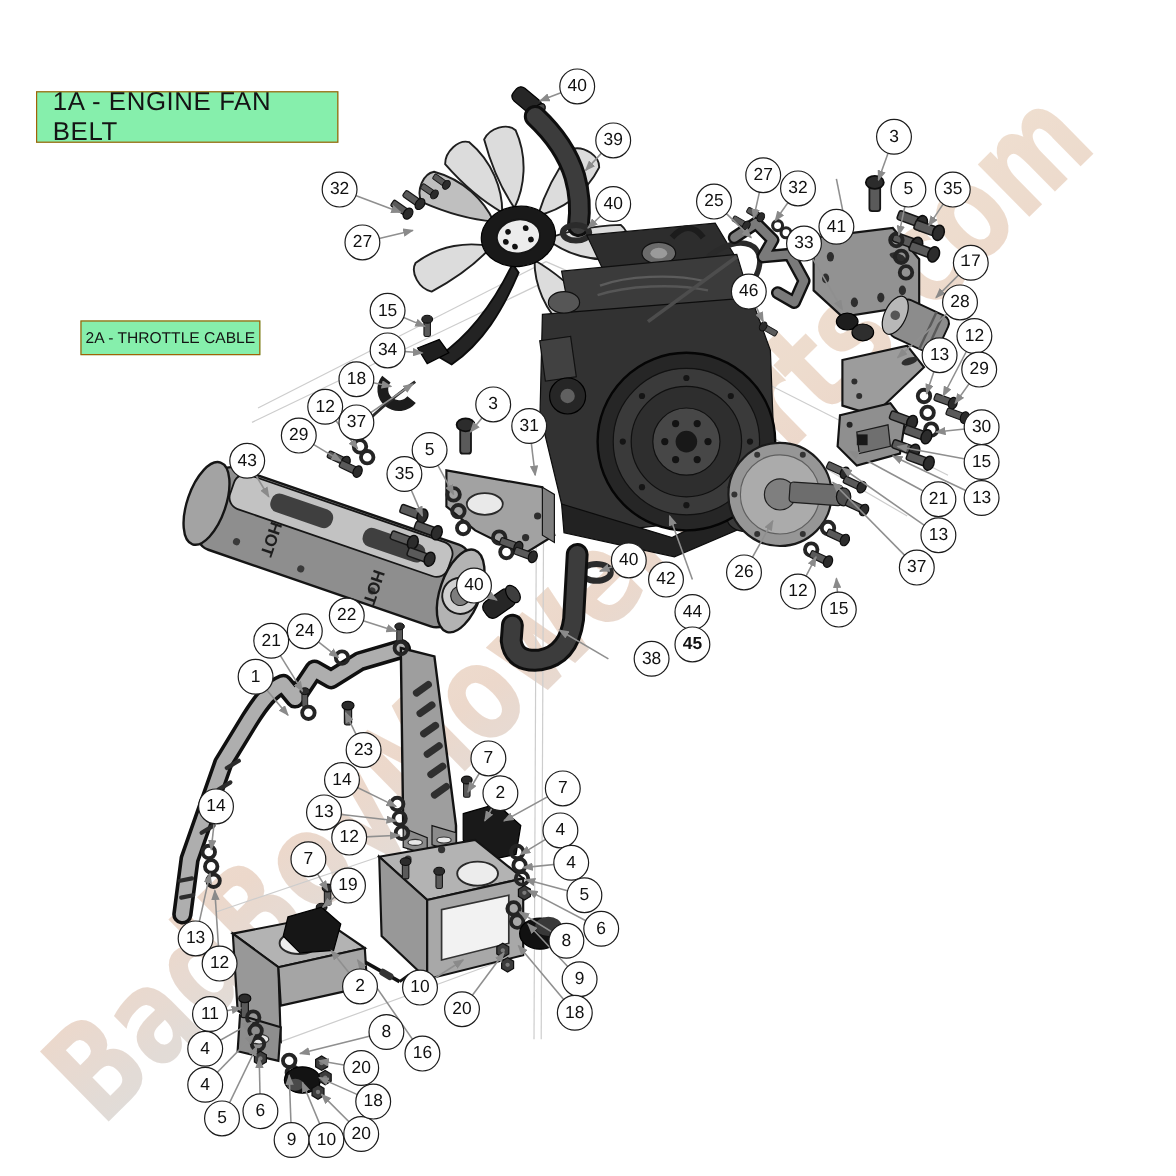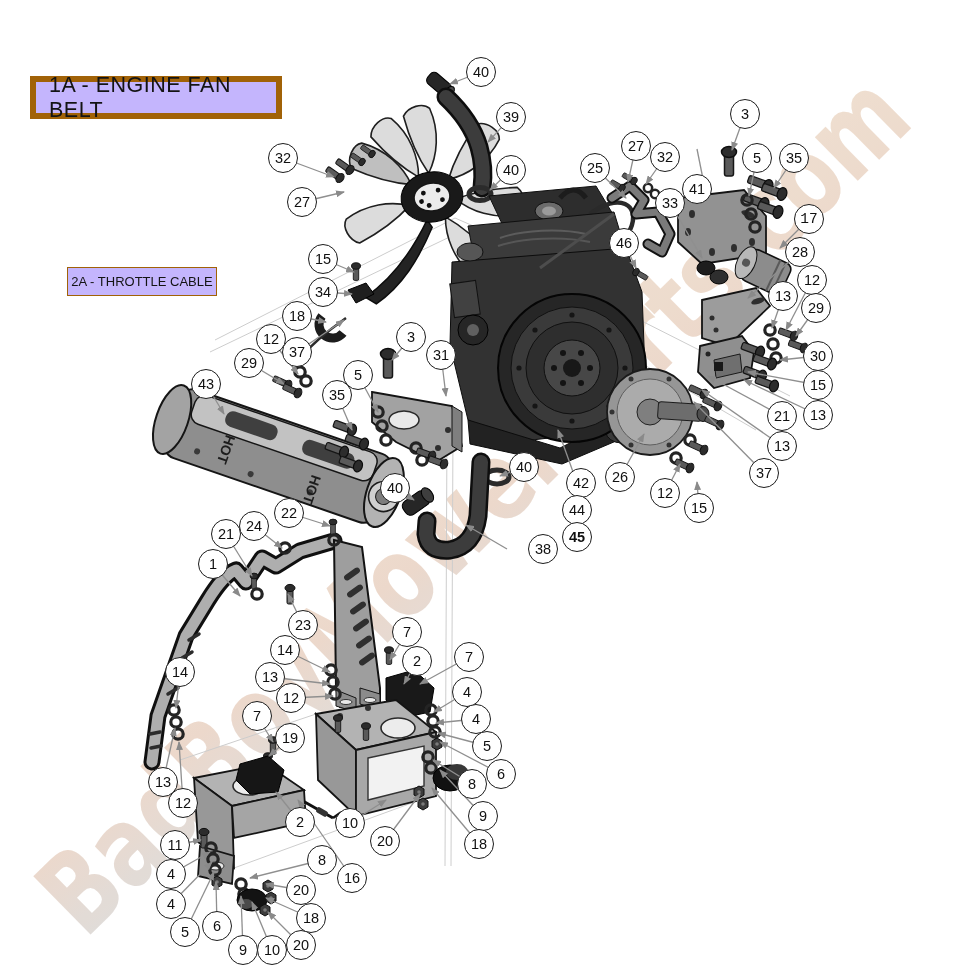--- a/index.html
+++ b/index.html
@@ -1,21 +1,21 @@
 <!DOCTYPE html>
 <html><head>
 <meta charset="utf-8">
 <style>
   html,body{margin:0;padding:0;background:#ffffff;}
   .stage{position:relative;width:980px;height:980px;background:#fff;overflow:hidden;
          font-family:"Liberation Sans",sans-serif;}
   .page-title{position:absolute;top:4px;left:0;width:980px;text-align:center;
               font-weight:bold;font-size:36px;color:#141414;white-space:nowrap;}
   .page-title span{display:inline-block;transform:scaleX(0.76);letter-spacing:-1px;}
-  .label-box{position:absolute;border:6px solid #a16207;background:#c4b5fd;color:#141414;
+  .label-box{position:absolute;border:1px solid #a16207;background:#86efac;color:#141414;
              display:flex;align-items:center;box-sizing:border-box;}
   .label-1a{left:30px;top:76px;width:252px;height:43px;font-size:21.5px;padding-left:13px;letter-spacing:0.5px;}
   .label-2a{left:67px;top:267px;width:150px;height:29px;font-size:13px;border-width:1.5px;justify-content:center;}
   svg.art{position:absolute;left:0;top:0;}
   .callout{position:absolute;width:30px;height:30px;border:1.6px solid #1c1c1c;border-radius:50%;
            background:#fff;display:flex;align-items:center;justify-content:center;
            font-size:14.5px;font-weight:500;color:#101010;box-sizing:border-box;cursor:pointer;}
 </style>
 </head>
 <body>
@@ -515,21 +515,21 @@
       <div class="callout" style="left: 256px; top: 324px;">12</div>
       <div class="callout" style="left: 282px; top: 337px;">37</div>
       <div class="callout" style="left: 234px; top: 348px;">29</div>
       <div class="callout" style="left: 191px; top: 369px;">43</div>
       <div class="callout" style="left: 396px; top: 322px;">3</div>
       <div class="callout" style="left: 426px; top: 340px;">31</div>
       <div class="callout" style="left: 343px; top: 360px;">5</div>
       <div class="callout" style="left: 322px; top: 380px;">35</div>
       <div class="callout" style="left: 380px; top: 473px;">40</div>
       <div class="callout" style="left: 509px; top: 452px;">40</div>
-      <div class="callout" style="left: 566px; top: 468px;">42</div>
+      <div class="callout" style="left: 540px; top: 468px;">42</div>
       <div class="callout" style="left: 605px; top: 462px;">26</div>
       <div class="callout" style="left: 562px; top: 495px;">44</div>
       <div class="callout" style="left: 562px; top: 522px; font-weight: bold;">45</div>
       <div class="callout" style="left: 492px; top: 534px; margin-left: 36px;">38</div>
       <div class="callout" style="left: 274px; top: 498px;">22</div>
       <div class="callout" style="left: 239px; top: 511px;">24</div>
       <div class="callout" style="left: 211px; top: 519px;">21</div>
       <div class="callout" style="left: 198px; top: 549px;">1</div>
       <div class="callout" style="left: 288px; top: 610px;">23</div>
       <div class="callout" style="left: 270px; top: 635px;">14</div>

